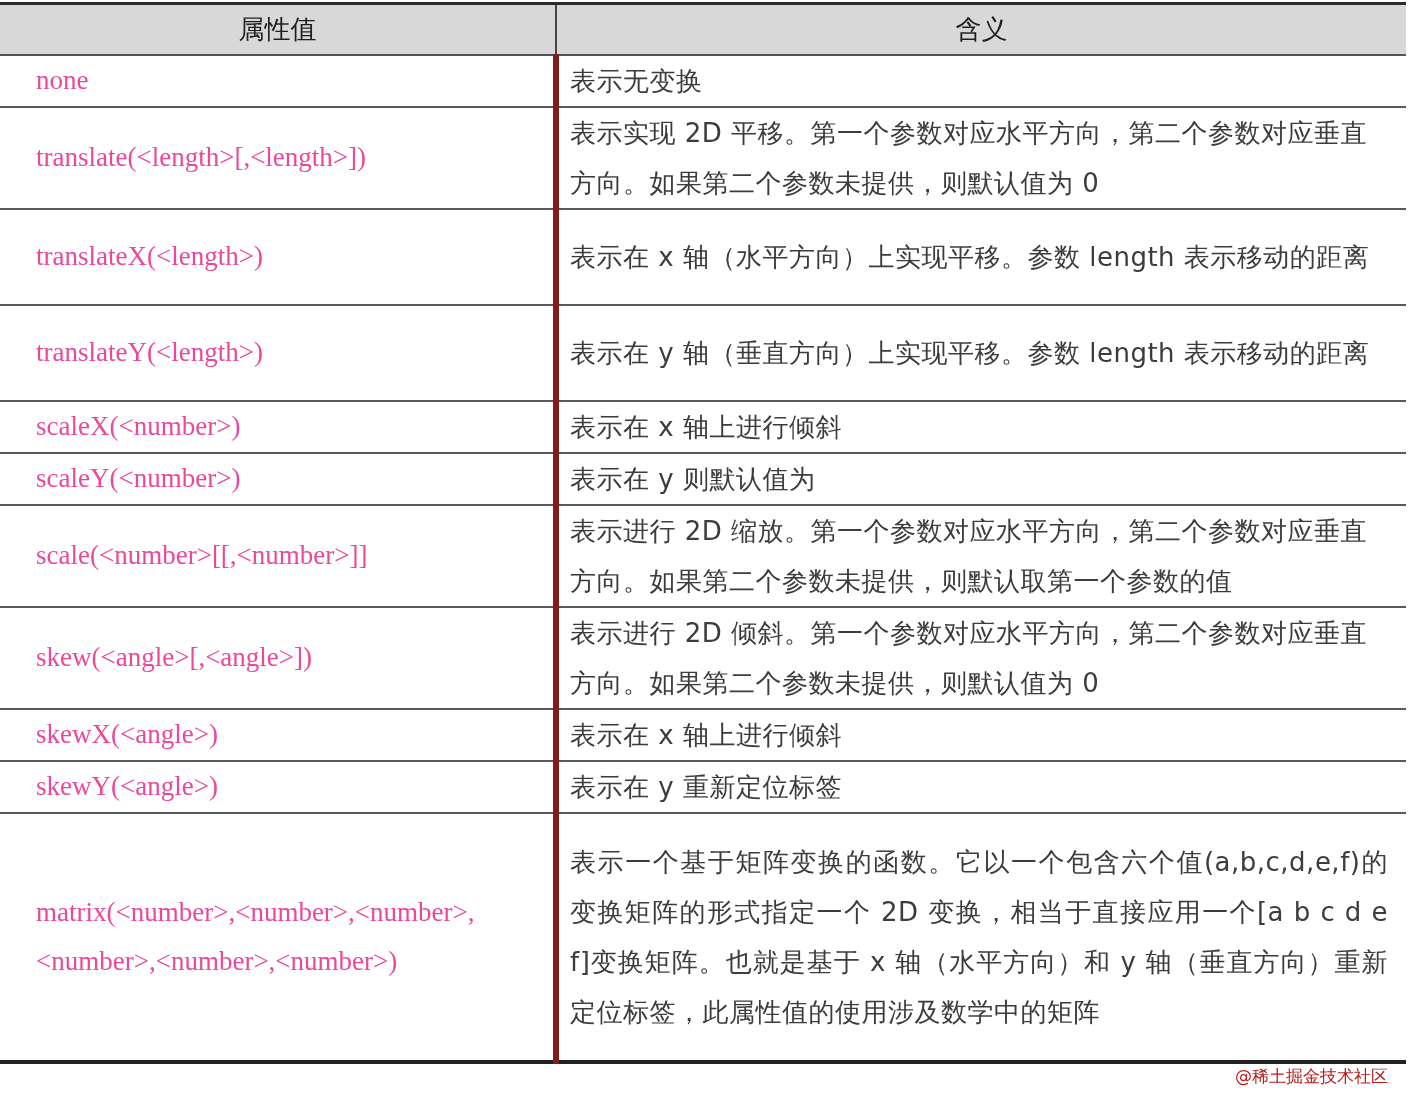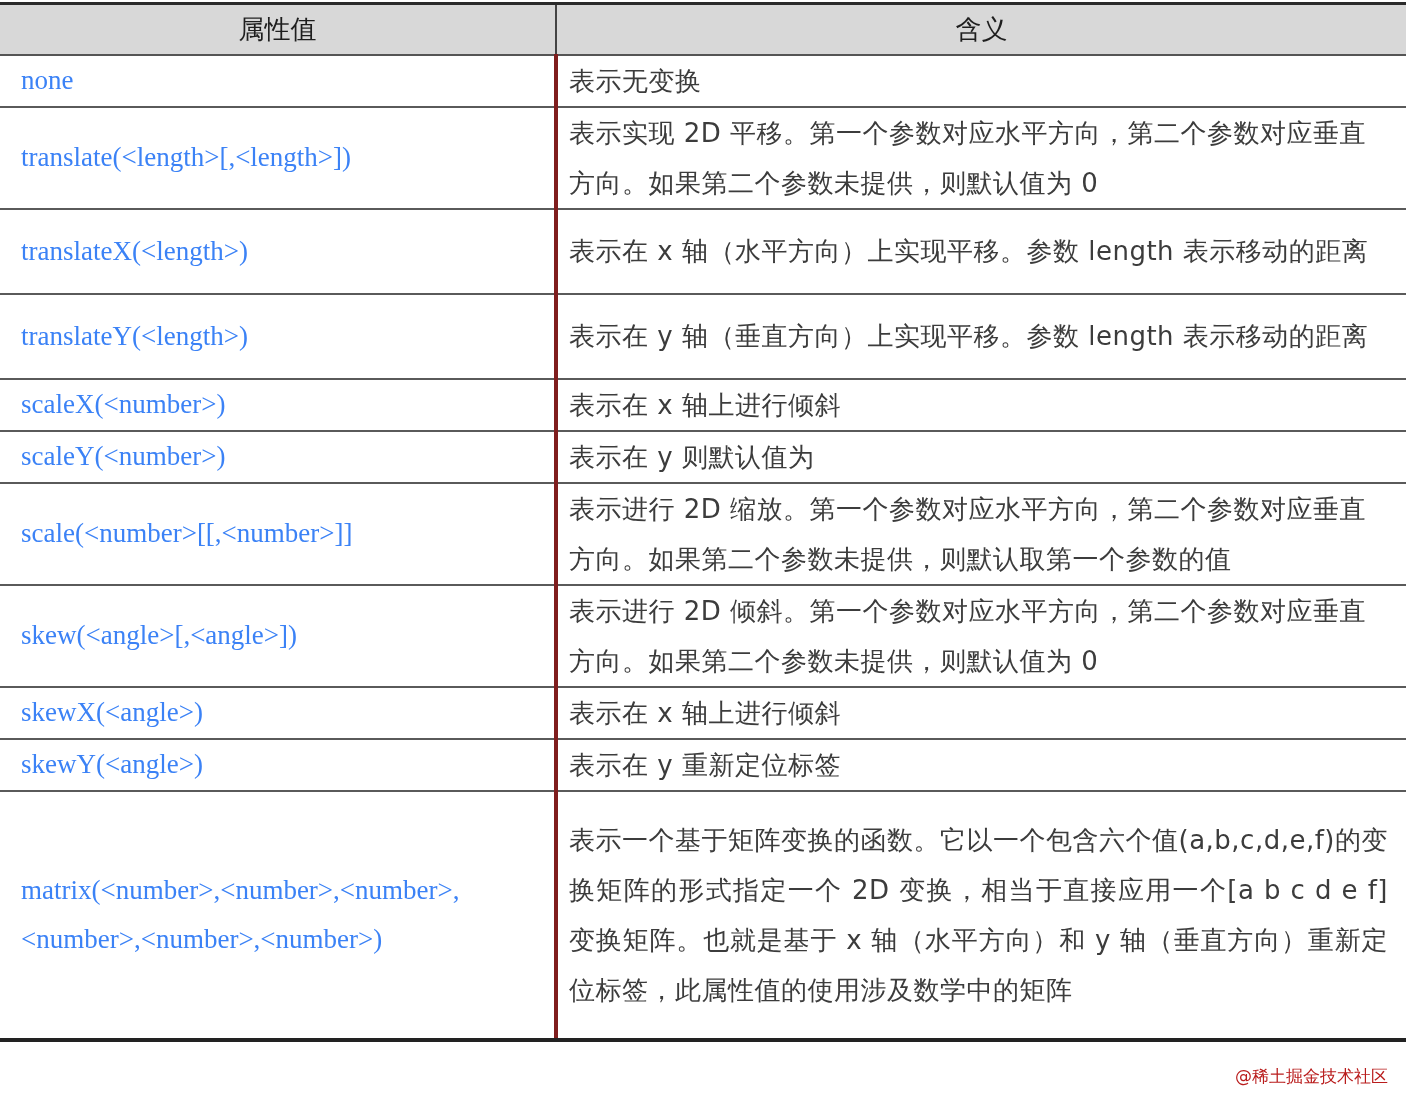--- a/index.html
+++ b/index.html
@@ -6,26 +6,26 @@
     body { width: 1416px; height: 1120px; position: relative; overflow: hidden;
       font-family: "DejaVu Serif", "Liberation Serif", serif; color: #3a3a3a; }
     .tbl { position: absolute; left: 0; top: 2px; width: 1406px; border-collapse: collapse; table-layout: fixed; }
     .tbl col.c1 { width: 556px; }
     .tbl col.c2 { width: 850px; }
     .tbl thead tr { background: #d8d8d8; height: 51px; }
     .tbl thead th { font-family: "DejaVu Sans", sans-serif; font-weight: normal; font-size: 26px; color: #1e1e1e;
       text-align: center; vertical-align: middle; border-top: 3px solid #2a2a2a; border-bottom: 2px solid #555; padding: 0; }
     .tbl thead th.c1 { border-right: 2px solid #444; }
     .tbl td { border-bottom: 2px solid #5a5a5a; vertical-align: middle; padding: 0; }
-    .tbl td.name { border-right: 4px solid #7f1d1d; padding-left: 21px; font-family: "Liberation Serif", serif;
-      font-size: 27px; color: #3b82f6; line-height: 49px; }
+    .tbl td.name { border-right: 6px solid #7f1d1d; padding-left: 36px; font-family: "Liberation Serif", serif;
+      font-size: 27px; color: #ec4899; line-height: 49px; }
     .tbl td.desc { padding-left: 11px; padding-right: 18px; font-family: "DejaVu Sans", sans-serif;
       font-size: 26px; color: #3c3c3c; line-height: 50px; letter-spacing: 0.5px; }
     .tbl tr.h1 { height: 51px; }
-    .tbl tr.h2 { height: 85px; }
+    .tbl tr.h2 { height: 96px; }
     .tbl tr.h5 { height: 249px; }
     .tbl tbody tr:last-child td { border-bottom: 4px solid #222; }
     .tbl td.desc.justify { text-align: justify; text-align-last: left; }
     .name-line { display: block; }
     .watermark { position: absolute; right: 28px; bottom: 32px; font-family: "DejaVu Sans", sans-serif;
       font-size: 17px; color: #b91c1c; }
   </style>
 </head>
 <body>
 

